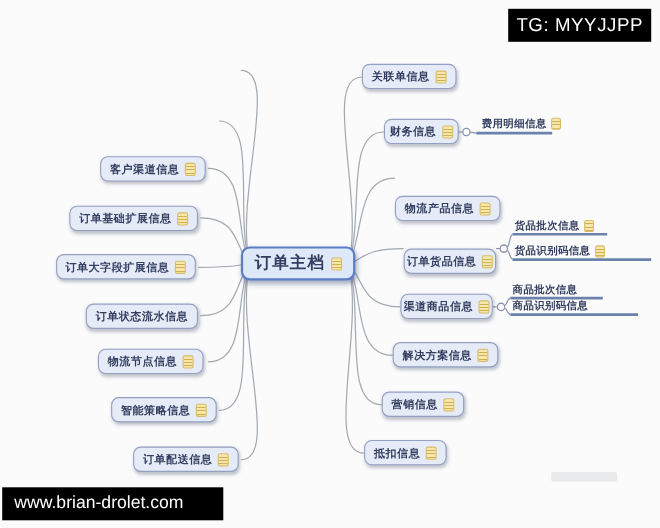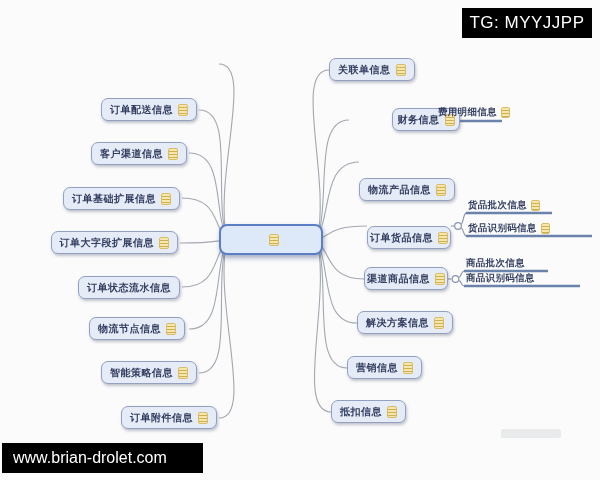--- a/index.html
+++ b/index.html
@@ -91,27 +91,24 @@
       <line x1="464" y1="286" x2="580" y2="286"></line>
     </g>
     <g fill="#ffffff" stroke="#8a94ae" stroke-width="1.2">
       <circle cx="424" cy="120" r="3.3"></circle>
       <circle cx="458" cy="226" r="3.3"></circle>
       <circle cx="455.5" cy="279" r="3.3"></circle>
     </g>
   </svg>
 
   <div class="node root" style="left:219px;top:224px;width:104px;">
+    <span>订单主档</span>
     <span class="note-icon"></span>
   </div>
 
-  <div class="node" style="top:98px;right:403px;">
-    <span>订单配送信息</span>
-    <span class="note-icon"></span>
-  </div>
   <div class="node" style="top:142px;right:413px;">
     <span>客户渠道信息</span>
     <span class="note-icon"></span>
   </div>
   <div class="node" style="top:187px;right:420px;">
     <span>订单基础扩展信息</span>
     <span class="note-icon"></span>
   </div>
   <div class="node" style="top:231px;right:422px;font-family:Liberation Mono, monospace;">
     <span>订单大字段扩展信息</span>
@@ -122,29 +119,29 @@
   </div>
   <div class="node" style="top:317px;right:415px;">
     <span>物流节点信息</span>
     <span class="note-icon"></span>
   </div>
   <div class="node" style="top:361px;right:403px;">
     <span>智能策略信息</span>
     <span class="note-icon"></span>
   </div>
   <div class="node" style="top:406px;right:383px;">
-    <span>订单附件信息</span>
+    <span>订单配送信息</span>
     <span class="note-icon"></span>
   </div>
 
   <div class="node" style="top:58px;left:329px;">
     <span>关联单信息</span>
     <span class="note-icon"></span>
   </div>
-  <div class="node" style="top:108px;left:349px;width:68px;margin-left:43px;">
+  <div class="node" style="top:108px;left:349px;width:68px;">
     <span>财务信息</span>
     <span class="note-icon"></span>
   </div>
   <div class="node" style="top:150px;left:359px;margin-top:28px;">
     <span>物流产品信息</span>
     <span class="note-icon"></span>
   </div>
   <div class="node" style="top:226px;left:367px;width:84px;">
     <span>订单货品信息</span>
     <span class="note-icon"></span>

